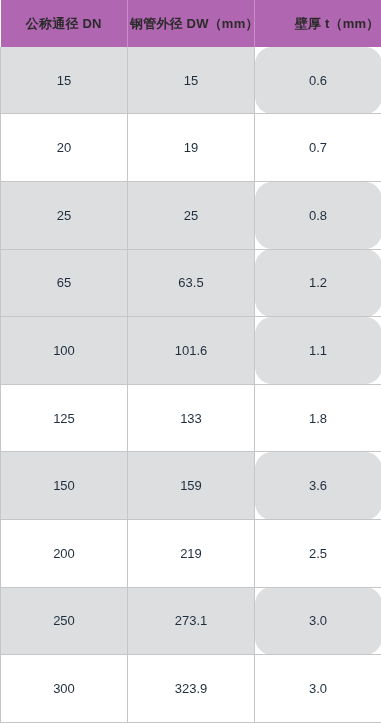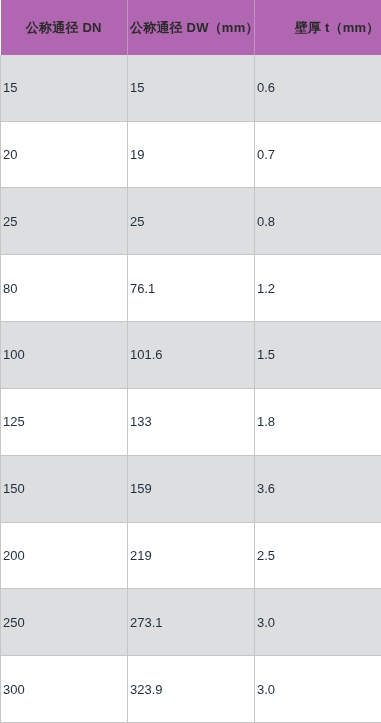--- a/index.html
+++ b/index.html
@@ -22,21 +22,21 @@
     table-layout: fixed;
     background: #ffffff;
   }
 
   .spec-table col.c1 { width: 127px; }
   .spec-table col.c2 { width: 127px; }
   .spec-table col.c3 { width: 127px; }
 
   
   thead th {
-    height: 55px;
+    height: 47px;
     background: #b066b0;
     color: #2b2b2b;
     font-size: 13px;
     font-weight: bold;
     text-align: center;
     vertical-align: middle;
     padding: 0 2px;
     border-right: 1px solid #c98fc9;
     letter-spacing: 0.2px;
     white-space: nowrap;
@@ -44,31 +44,33 @@
   thead th:last-child {
     border-right: none;
     text-align: right;
   }
 
   
   tbody td {
     height: 48px;
     font-size: 13px;
     color: #1f2d3d;
+    text-align: center;
     vertical-align: middle;
     border-right: 1px solid #c6c6c6;
     border-bottom: 1px solid #c6c6c6;
     padding: 0 2px;
     white-space: nowrap;
   }
   tbody tr td:first-child {
     border-left: 1px solid #c6c6c6;
   }
   tbody td:last-child {
     border-right: 1px solid #c6c6c6;
+    border-radius: 17px;
   }
 
   tbody tr.alt td {
     background: #dddee0;
   }
   tbody tr.plain td {
     background: #ffffff;
   }
   tbody tr:last-child td {
     border-bottom: 1px solid #c6c6c6;
@@ -79,49 +81,49 @@
 
 <table class="spec-table">
   <colgroup>
     <col class="c1">
     <col class="c2">
     <col class="c3">
   </colgroup>
   <thead>
     <tr>
       <th>公称通径 DN</th>
-      <th>公称通径 DW（mm）</th>
+      <th>钢管外径 DW（mm）</th>
       <th>壁厚 t（mm）</th>
     </tr>
   </thead>
   <tbody id="table-body">
       <tr class="alt">
         <td>15</td>
         <td>15</td>
         <td>0.6</td>
       </tr>
       <tr class="plain">
         <td>20</td>
         <td>19</td>
         <td>0.7</td>
       </tr>
       <tr class="alt">
         <td>25</td>
         <td>25</td>
         <td>0.8</td>
       </tr>
-      <tr class="plain">
-        <td>80</td>
-        <td>76.1</td>
+      <tr class="alt">
+        <td>65</td>
+        <td>63.5</td>
         <td>1.2</td>
       </tr>
       <tr class="alt">
         <td>100</td>
         <td>101.6</td>
-        <td>1.5</td>
+        <td>1.1</td>
       </tr>
       <tr class="plain">
         <td>125</td>
         <td>133</td>
         <td>1.8</td>
       </tr>
       <tr class="alt">
         <td>150</td>
         <td>159</td>
         <td>3.6</td>

